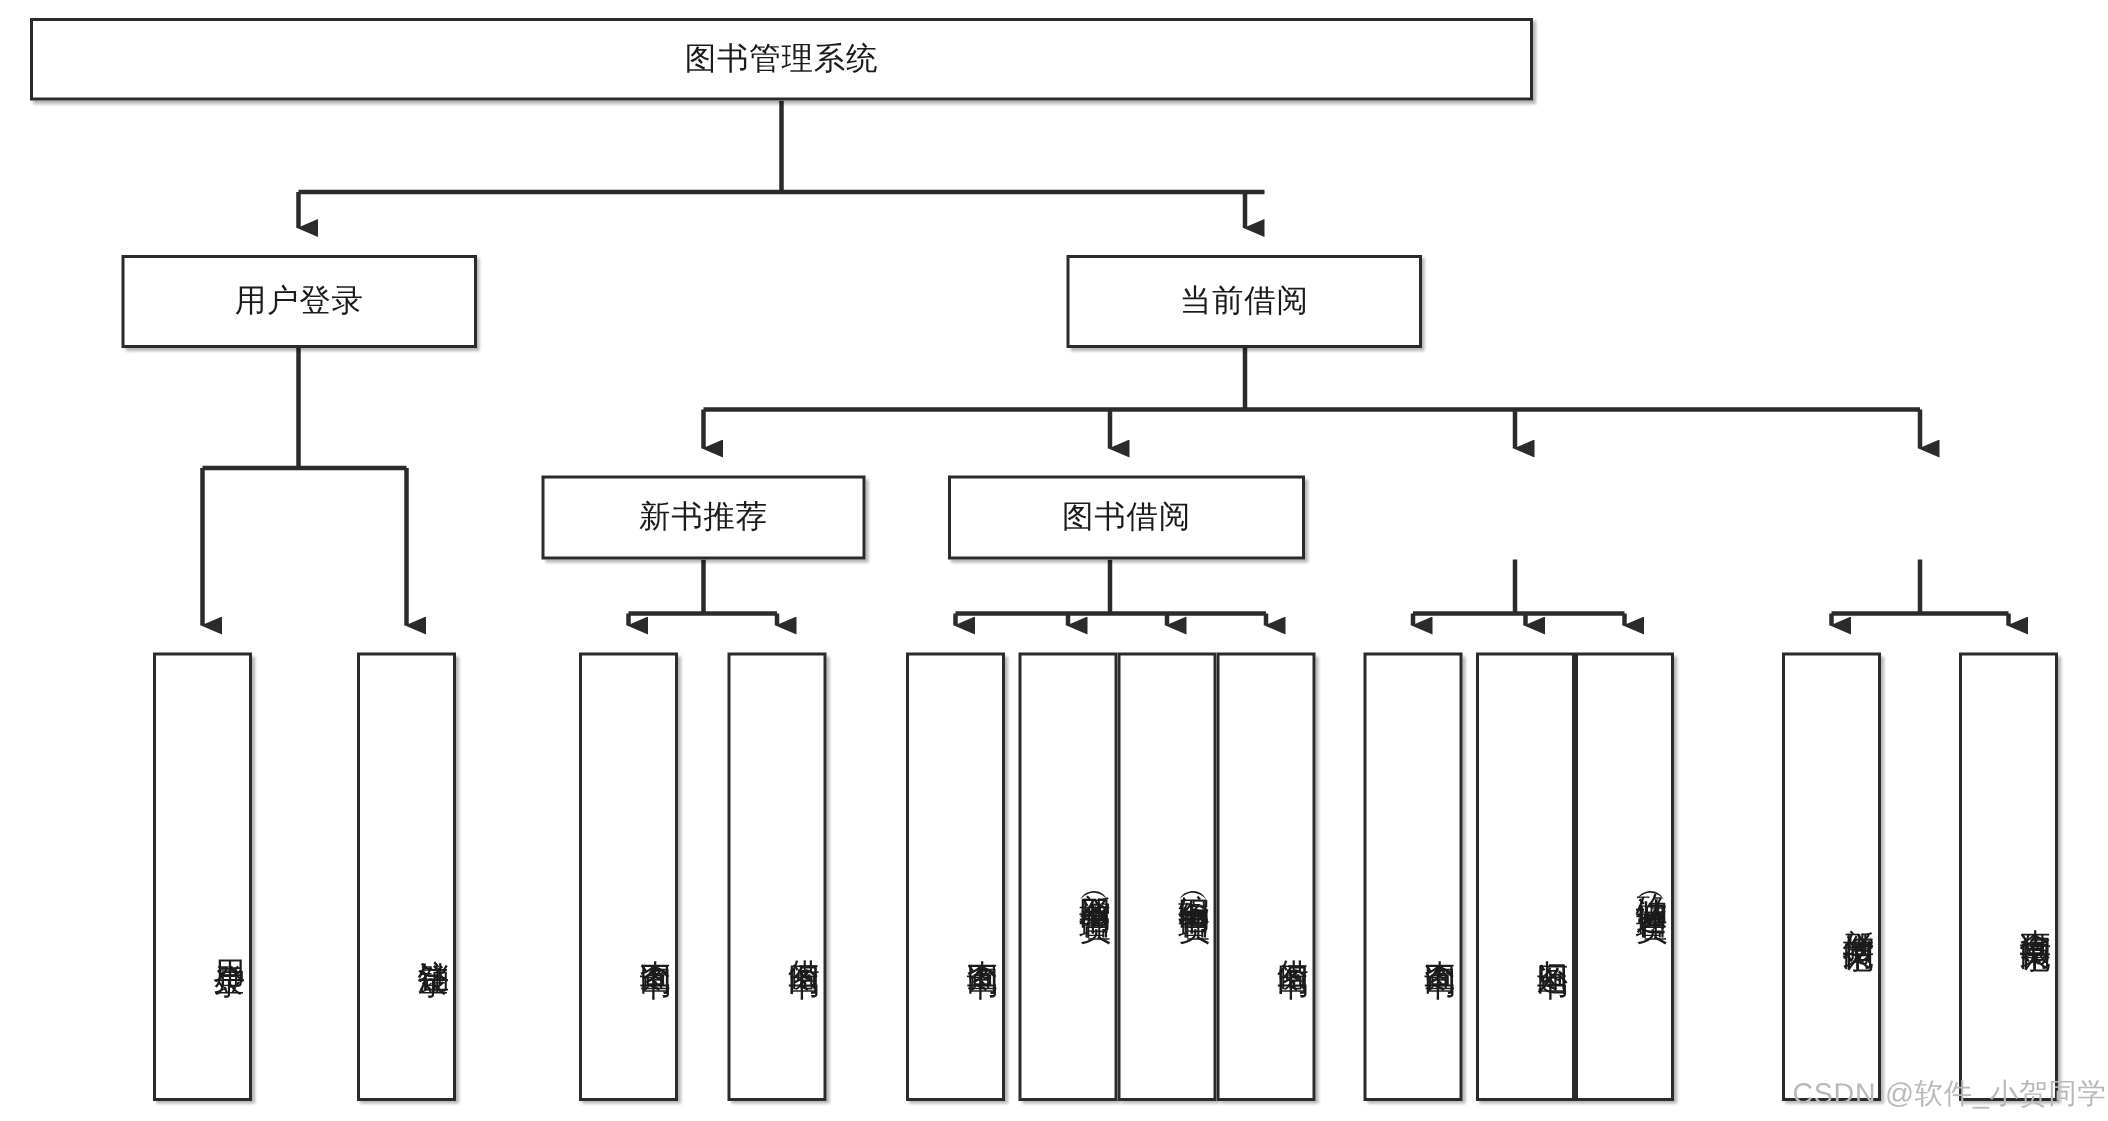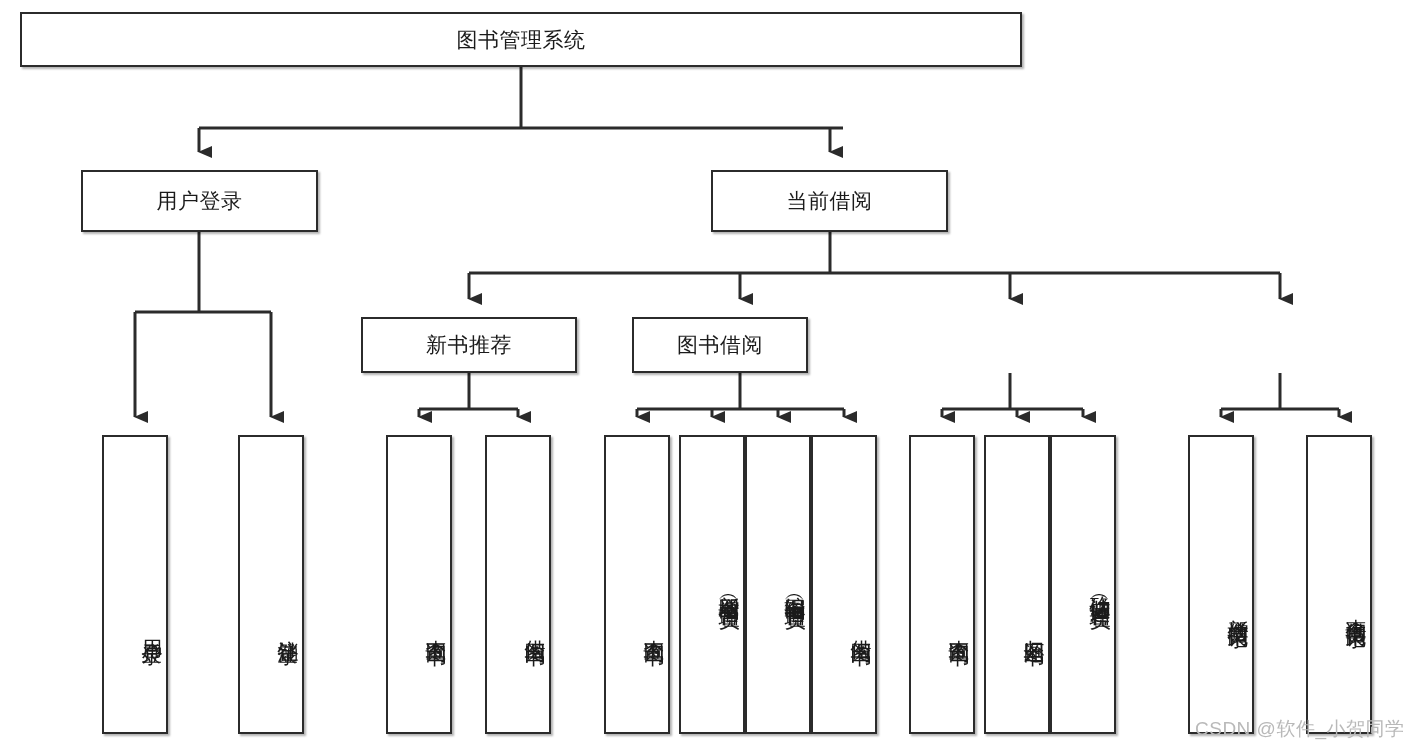--- a/index.html
+++ b/index.html
@@ -125,21 +125,21 @@
   <div class="node horiz" style="left:81px; top:170px; width:237px; height:62px;">
     <span>用户登录</span>
   </div>
   <div class="node horiz" style="left:711px; top:170px; width:237px; height:62px;">
     <span>当前借阅</span>
   </div>
 
   <div class="node horiz" style="left:361px; top:317px; width:216px; height:56px;">
     <span>新书推荐</span>
   </div>
-  <div class="node horiz" style="left:632px; top:317px; width:176px; height:56px;">
+  <div class="node horiz" style="left:632px; top:317px; width:238px; height:56px;">
     <span>图书借阅</span>
   </div>
 
   <div class="node vert toppad-lg" style="left:102px; top:435px; width:66px; height:299px;">
     <span>用户登录</span>
   </div>
   <div class="node vert toppad-lg" style="left:238px; top:435px; width:66px; height:299px;">
     <span>注销登录</span>
   </div>
   <div class="node vert toppad-lg" style="left:386px; top:435px; width:66px; height:299px;">

